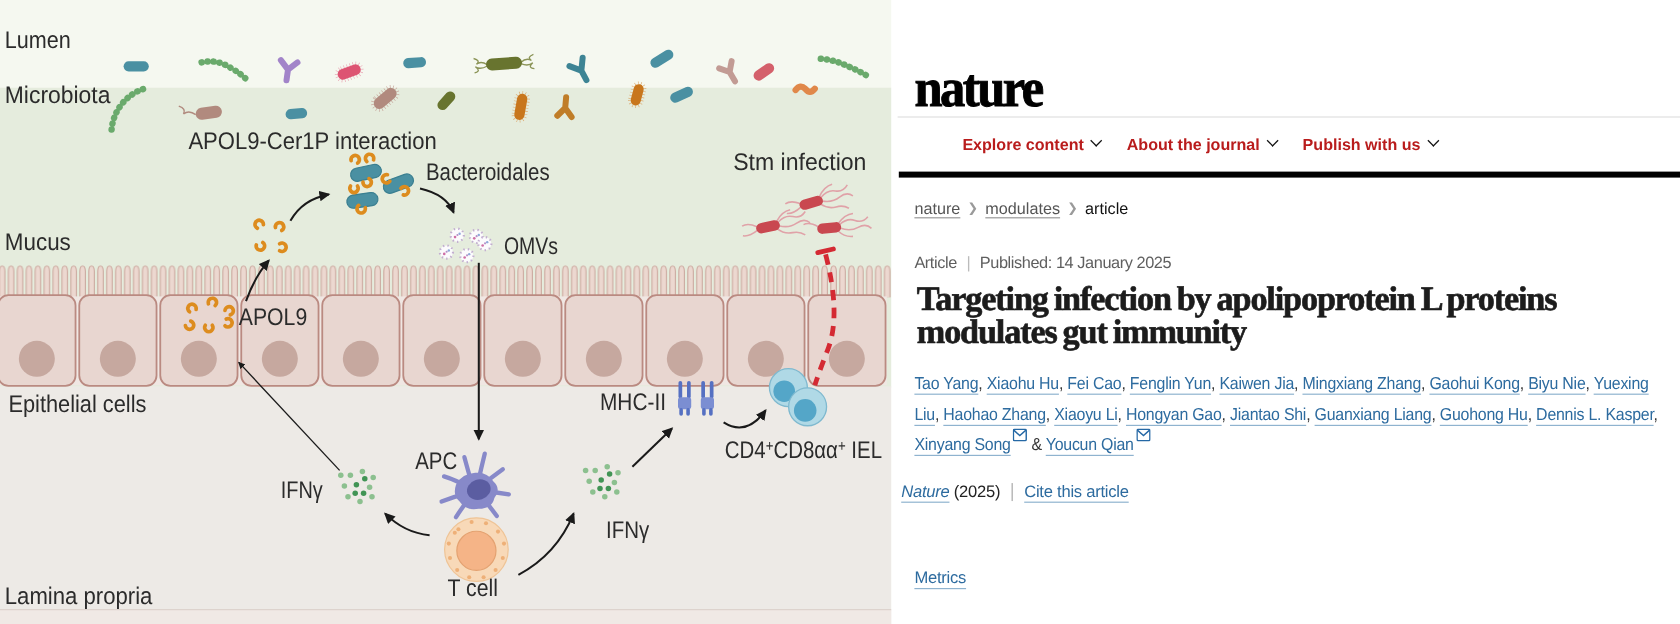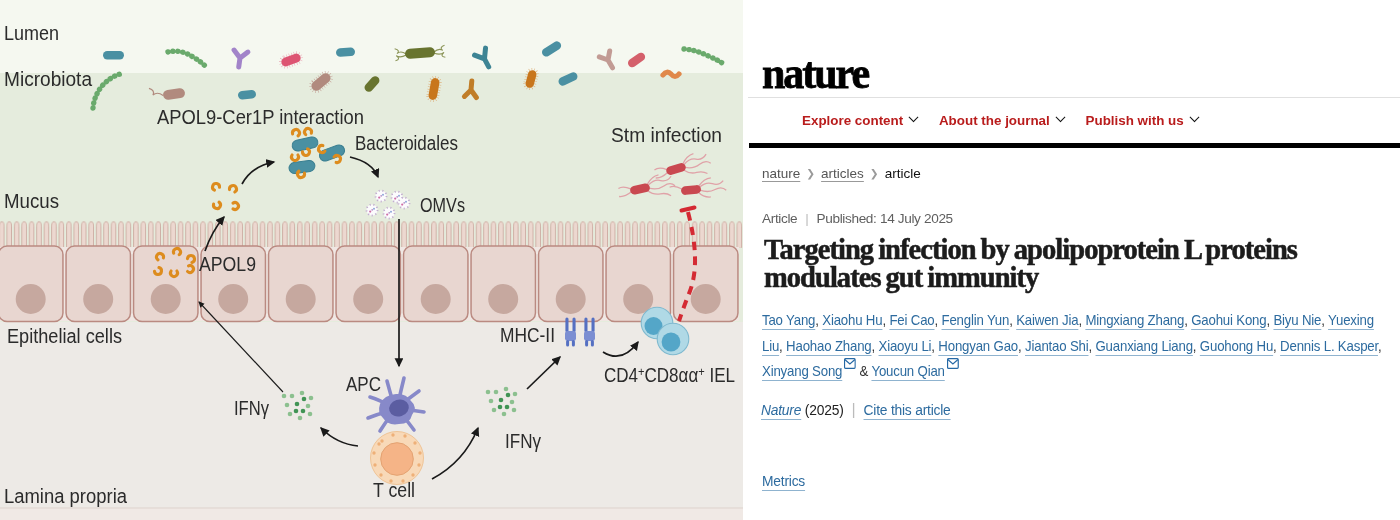--- a/index.html
+++ b/index.html
@@ -312,33 +312,33 @@
 <div id="rt">
   <div class="abs logo" style="left:19px;top:51px;">nature</div>
   <div class="abs" style="left:5px;top:97px;width:652px;border-top:1px solid #e0e0e0;"></div>
   <div class="abs navrow" style="left:19px;top:113px;">
     <span class="nav">Explore content<span class="chev"></span></span>
     <span class="nav">About the journal<span class="chev"></span></span>
     <span class="nav">Publish with us<span class="chev"></span></span>
   </div>
   <div class="abs" style="left:6px;top:143px;width:651px;height:4.6px;background:#000;"></div>
   <div class="abs crumb" style="left:19px;top:166px;">
-    <a>nature</a><span class="sep">❯</span><a>articles</a><span class="sep">❯</span><span class="cur">article</span>
-  </div>
-  <div class="abs meta" style="left:19px;top:211px;">Article<span class="bar">|</span>Published: <span style="white-space:nowrap">14 July 2025</span></div>
+    <a>nature</a><span class="sep">❯</span><a>modulates</a><span class="sep">❯</span><span class="cur">article</span>
+  </div>
+  <div class="abs meta" style="left:19px;top:211px;">Article<span class="bar">|</span>Published: <span style="white-space:nowrap">14 January 2025</span></div>
   <div class="abs" style="left:21px;top:236px;width:580px;">
     <h1>Targeting infection by apolipoprotein L proteins modulates gut immunity</h1>
   </div>
   <div class="abs authors" style="left:19px;top:308px;width:800px;">
     <a>Tao Yang</a>, <a>Xiaohu Hu</a>, <a>Fei Cao</a>, <a>Fenglin Yun</a>, <a>Kaiwen Jia</a>, <a>Mingxiang Zhang</a>, <a>Gaohui Kong</a>, <a>Biyu Nie</a>, <a>Yuexing<br>Liu</a>, <a>Haohao Zhang</a>, <a>Xiaoyu Li</a>, <a>Hongyan Gao</a>, <a>Jiantao Shi</a>, <a>Guanxiang Liang</a>, <a>Guohong Hu</a>, <a>Dennis L. Kasper</a>,<br><a>Xinyang Song</a><span class="env"><svg width="13" height="11" viewBox="0 0 13 11">
             <rect x="0.7" y="0.7" width="11.6" height="9.6" rx="1" fill="none" stroke="#2568a5" stroke-width="1.3"></rect>
             <path d="M1,1.5 L6.5,6 L12,1.5" fill="none" stroke="#2568a5" stroke-width="1.3"></path>
           </svg></span> &amp; <a>Youcun Qian</a><span class="env"><svg width="13" height="11" viewBox="0 0 13 11">
             <rect x="0.7" y="0.7" width="11.6" height="9.6" rx="1" fill="none" stroke="#2568a5" stroke-width="1.3"></rect>
             <path d="M1,1.5 L6.5,6 L12,1.5" fill="none" stroke="#2568a5" stroke-width="1.3"></path>
           </svg></span>
   </div>
-  <div class="abs cite" style="left:18px;top:401px;">
+  <div class="abs cite" style="left:8px;top:401px;">
     <a style="font-style:italic;">Nature</a> (2025)<span class="bar">|</span><a>Cite this article</a>
   </div>
   <div class="abs cite" style="left:19px;top:442px;margin-top:32px;"><a>Metrics</a></div>
 </div>
 </div>
 
 </body></html>

